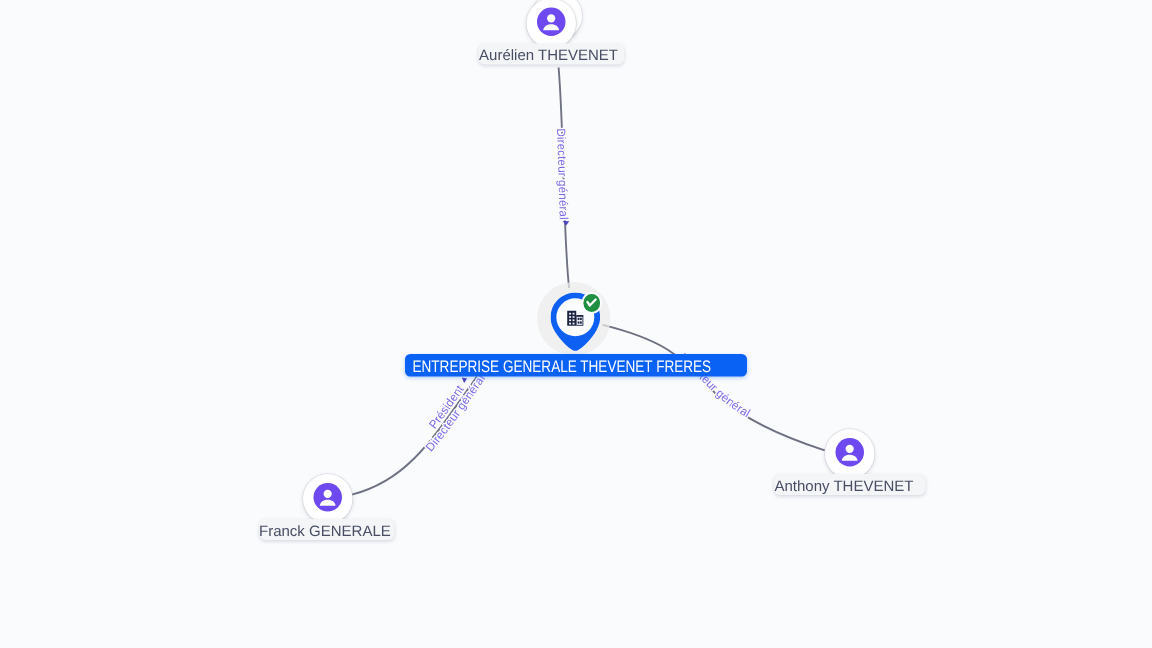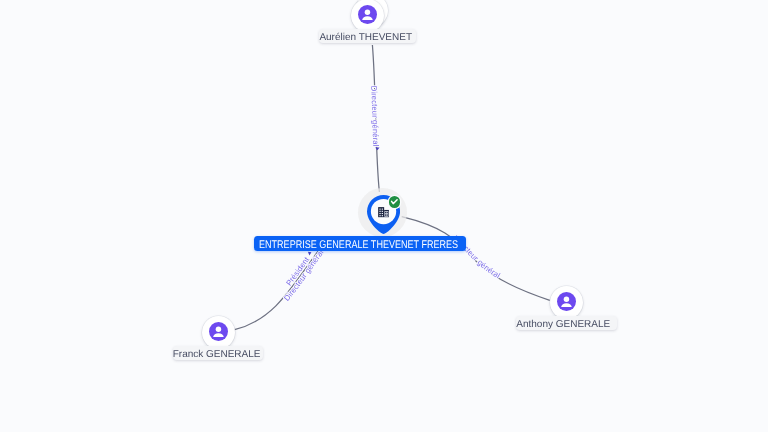--- a/index.html
+++ b/index.html
@@ -109,21 +109,21 @@
           <rect x="6.95" y="7.2" width="1.2" height="1.5"></rect>
           <rect x="8.5" y="7.2" width="1.2" height="1.5"></rect>
         </g>
       </g>
     </svg>
     <div class="cbadge" style="left:388.6px;top:196.4px;width:11.4px;height:11.4px;">
       <svg viewBox="0 0 11.4 11.4" width="11.4" height="11.4">
         <path d="M2.6 5.3 L4.2 7.7 L8.1 3.7" stroke="#fff" stroke-width="1.5" fill="none" stroke-linecap="round" stroke-linejoin="round"></path>
       </svg>
     </div>
-    <div id="clabel" style="left:254px;top:236px;width:212px;height:14.7px;line-height:14.7px;text-align:left;padding-left:5.1px;box-sizing:border-box;"><span>ENTREPRISE GENERALE THEVENET FRERES</span></div>
+    <div id="clabel" style="left:270px;top:236px;width:228px;height:14.7px;line-height:14.7px;text-align:left;padding-left:5.1px;box-sizing:border-box;"><span>ENTREPRISE GENERALE THEVENET FRERES</span></div>
   </div>
 
   <div class="pnode" style="left:0;top:0;">
     <div class="pcircle" style="left:355px;top:-6px;box-shadow:0 1px 3px rgba(30,35,60,.14),0 0 0 .5px rgba(180,185,200,.3);"></div>
     <div class="pcircle" style="left:351px;top:-1px;">
       <div class="pglyph">
         <svg viewBox="0 0 18.9 18.9" width="18.9" height="18.9">
           <circle cx="9.45" cy="7.25" r="2.75" fill="#fff"></circle>
           <path d="M4.15 15.1 C4.55 12.6 6.5 11.15 9.45 11.15 C12.4 11.15 14.35 12.6 14.75 15.1 Z" fill="#fff"></path>
         </svg>
@@ -146,16 +146,16 @@
 
   <div class="pnode">
     <div class="pcircle" style="left:550.1px;top:286.2px;">
       <div class="pglyph">
         <svg viewBox="0 0 18.9 18.9" width="18.9" height="18.9">
           <circle cx="9.45" cy="7.25" r="2.75" fill="#fff"></circle>
           <path d="M4.15 15.1 C4.55 12.6 6.5 11.15 9.45 11.15 C12.4 11.15 14.35 12.6 14.75 15.1 Z" fill="#fff"></path>
         </svg>
       </div>
     </div>
-    <div class="plabel" style="left:516.3px;top:315.6px;width:100.3px;">Anthony GENERALE</div>
+    <div class="plabel" style="left:516.3px;top:315.6px;width:100.3px;">Anthony THEVENET</div>
   </div>
 
 </div>
 
 </body></html>

